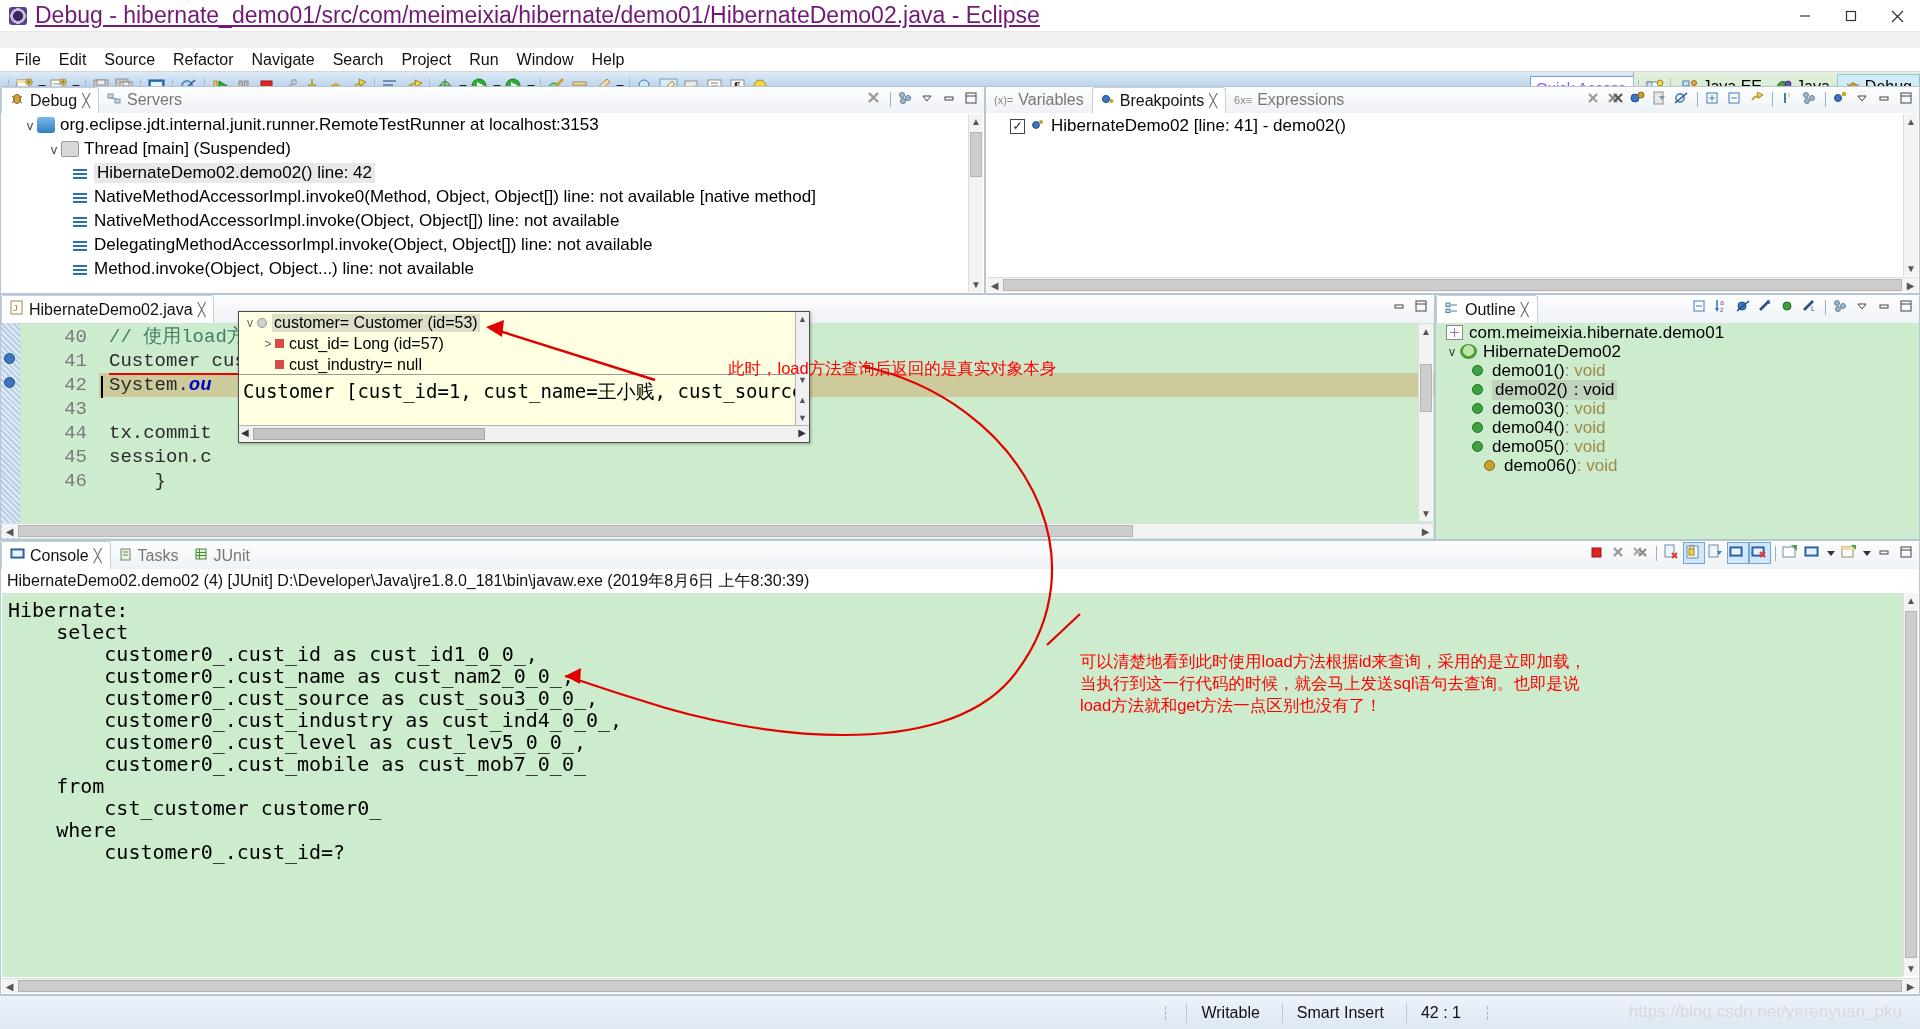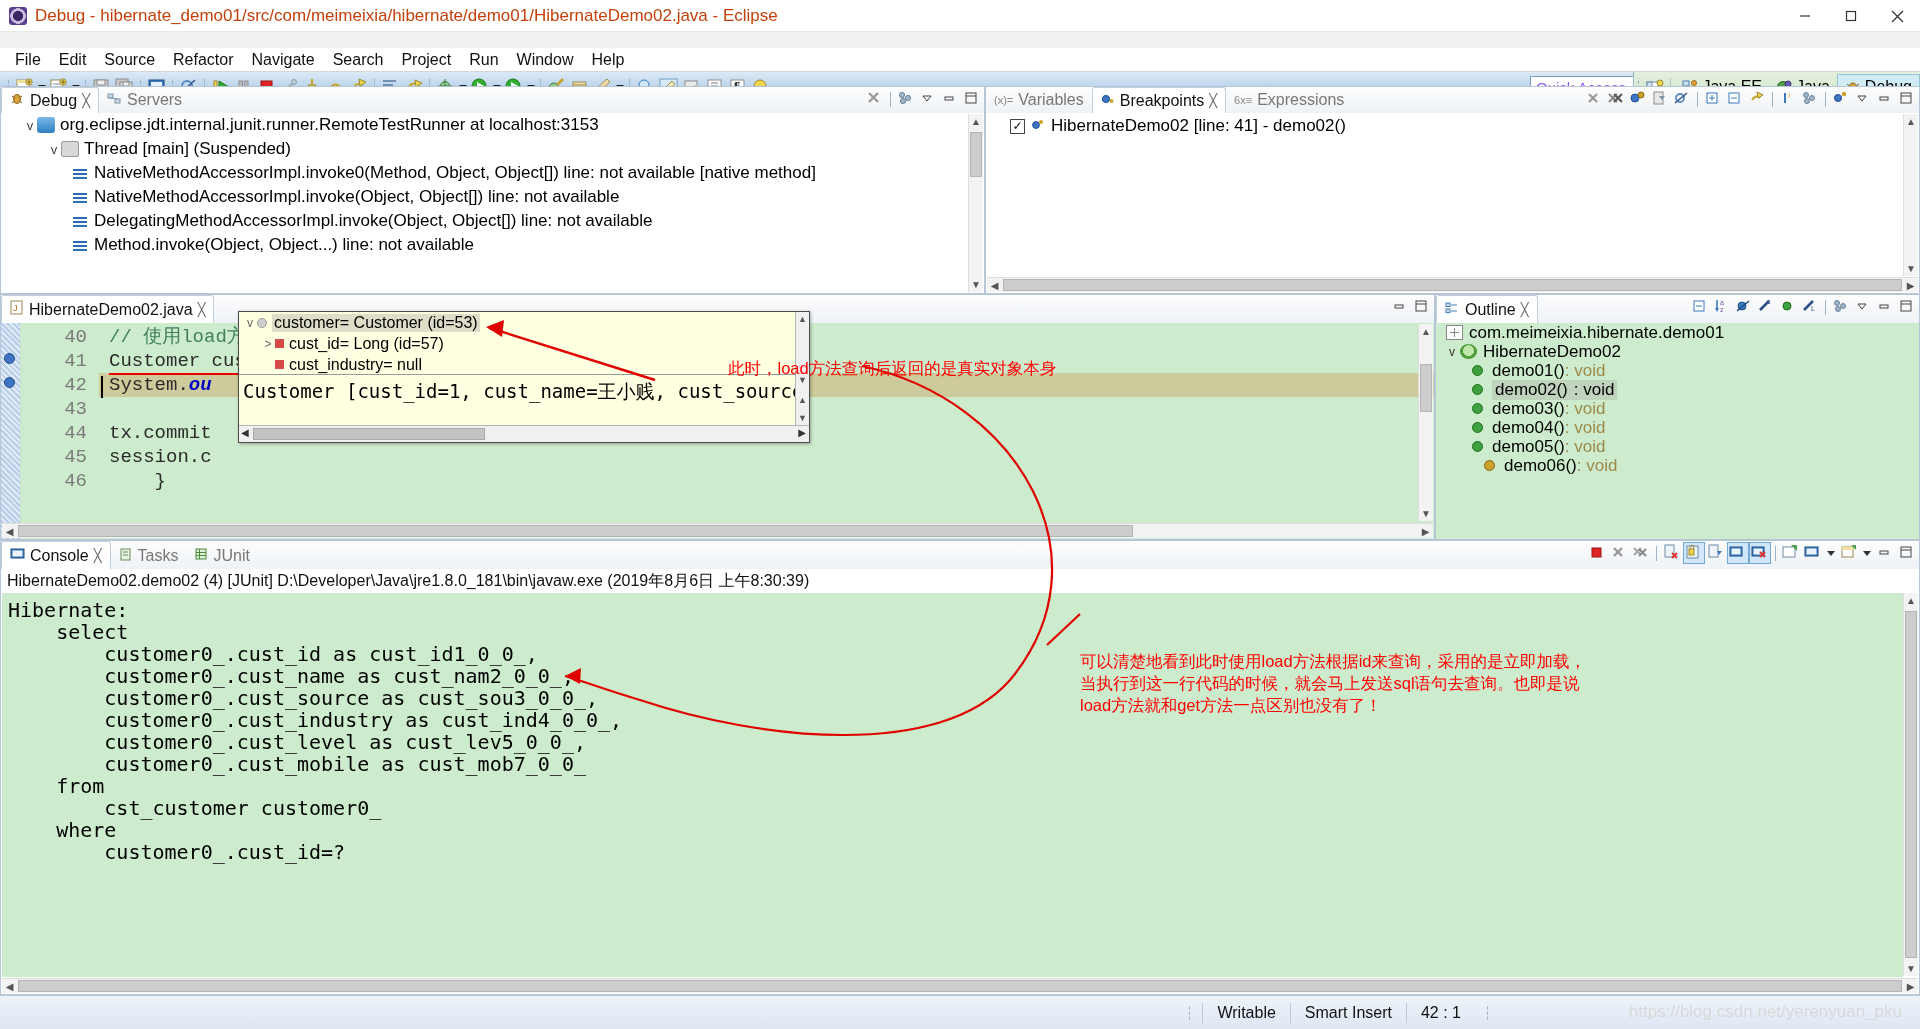--- a/index.html
+++ b/index.html
@@ -20,21 +20,21 @@
   }
   #titlebar .app-icon {
     width:18px;height:18px;margin:0 8px 0 9px; flex:none;
     background: radial-gradient(circle at 50% 50%, #6d4c9f 0 38%, #c8bede 40% 60%, #5b3f8c 62% 100%);
     border-radius:3px; position:relative;
   }
   #titlebar .app-icon::after{
     content:""; position:absolute; inset:4px; border-radius:50%;
     background:#3a2660;
   }
-  #title-text { font-size:17px; color:#c2410c; white-space:nowrap; }
+  #title-text { font-size:23px; color:#701a75; white-space:nowrap;text-decoration:underline; }
   .wbtns { position:absolute; right:0; top:0; height:32px; display:flex; }
   .wbtn { width:46px;height:32px; display:flex;align-items:center;justify-content:center;
           font-size:16px; color:#333; }
   .wbtn svg{display:block;}
 
   
   #menubar { height:24px; background:#ffffff; display:flex; align-items:center;
              padding-left:6px; border-bottom:1px solid #d6d6d6;margin-top:16px;}
   #menubar .mi { padding:2px 9px; font-size:16px; color:#111; white-space:nowrap;}
 
@@ -167,21 +167,21 @@
 
   
   #anno-layer{position:absolute;inset:0;pointer-events:none;z-index:60;}
   .anno-txt{position:absolute;color:#f00;font-size:16px;line-height:22px;white-space:pre;}
   .anno-txt.zh{font-size:16.5px;}
 
   
   #statusbar{position:absolute;left:0;bottom:0;width:1920px;height:34px;
      background:linear-gradient(#eef3fa,#dde7f3);border-top:1px solid #b9c8d8;
      display:flex;align-items:center;font-size:16px;color:#111;}
-  #statusbar .cell{padding:0 14px;border-left:1px solid #b9c8d8;height:20px;display:flex;align-items:center;}
+  #statusbar .cell{padding:0 14px;border-left:1px solid #b9c8d8;height:20px;display:flex;align-items:center;margin-left:8px;}
   #watermark{position:absolute;right:18px;bottom:7px;color:#d8d8d8;font-size:17px;}
   .dotgrip{width:5px;height:16px;margin:0 10px;
      background-image:radial-gradient(#9bb0c4 40%, transparent 41%);
      background-size:3px 5px;background-repeat:repeat-y;background-position:center;}
 </style>
 </head>
 <body>
 
 <div id="titlebar">
   <span class="app-icon"></span>
@@ -522,20 +522,24 @@
     <div class="tree-row" style="padding-left:22px">
       <span class="twisty">v</span>
       <span class="ticon ic-jvm"></span>
       <span class="lbl">org.eclipse.jdt.internal.junit.runner.RemoteTestRunner at localhost:3153</span>
     </div>
     <div class="tree-row" style="padding-left:46px">
       <span class="twisty">v</span>
       <span class="ticon ic-thread"></span>
       <span class="lbl">Thread [main] (Suspended)</span>
     </div>
+    <div class="tree-row sel" style="padding-left:70px">
+      <span class="ticon ic-frame"></span>
+      <span class="lbl">HibernateDemo02.demo02() line: 42</span>
+    </div>
     <div class="tree-row" style="padding-left:70px">
       <span class="ticon ic-frame"></span>
       <span class="lbl">NativeMethodAccessorImpl.invoke0(Method, Object, Object[]) line: not available [native method]</span>
     </div>
     <div class="tree-row" style="padding-left:70px">
       <span class="ticon ic-frame"></span>
       <span class="lbl">NativeMethodAccessorImpl.invoke(Object, Object[]) line: not available</span>
     </div>
     <div class="tree-row" style="padding-left:70px">
       <span class="ticon ic-frame"></span>

